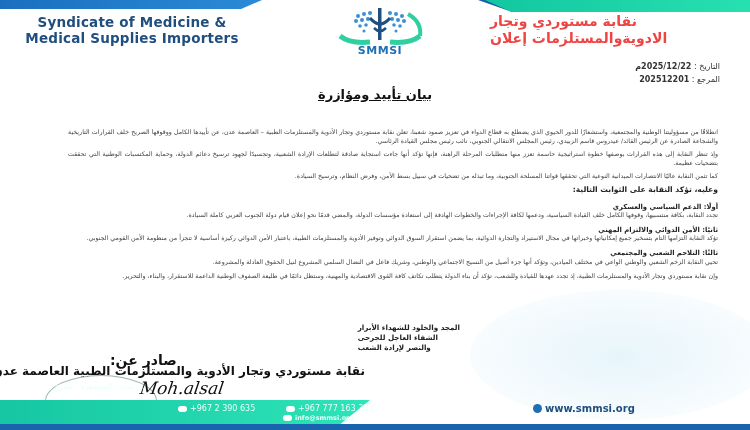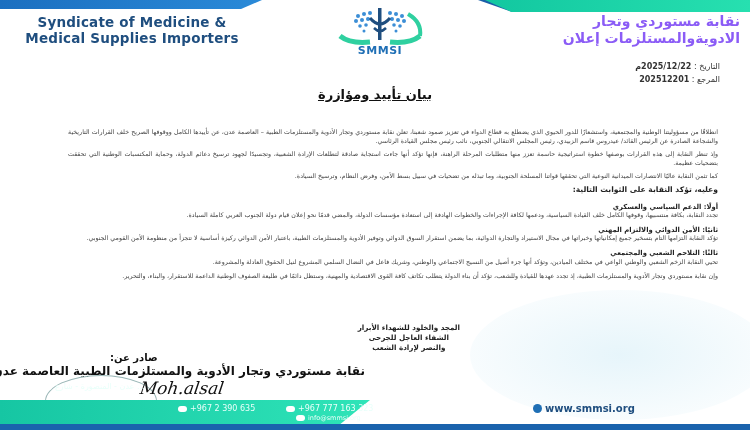--- a/index.html
+++ b/index.html
@@ -22,22 +22,22 @@
     position: absolute; right: 232px; top: 0; width: 40px; height: 12px;
     background: #1b5fa8; clip-path: polygon(0 0, 70% 0, 100% 100%, 85% 100%);
   }
   .en-name {
     position: absolute; left: 12px; top: 14px; width: 240px;
     font-family: "DejaVu Sans", sans-serif; font-weight: bold; font-size: 13.5px;
     line-height: 16px; color: #1f4e7f; text-align: center; letter-spacing: 0.2px;
   }
   .ar-name {
     position: absolute; right: 10px; top: 13px; width: 250px;
-    direction: rtl; text-align: right; font-weight: bold; font-size: 14px;
-    line-height: 17px; color: #8b5cf6;
+    direction: rtl; text-align: left; font-weight: bold; font-size: 14px;
+    line-height: 17px; color: #ef4444;
   }
   .logo {
     position: absolute; left: 330px; top: 4px; width: 100px; height: 60px;
   }
   .logo-text {
     position: absolute; left: 0; right: 0; top: 40px; text-align: center;
     font-weight: bold; font-size: 11px; color: #1f6fb5; letter-spacing: 0.5px;
   }
   .meta {
     position: absolute; right: 30px; direction: rtl; font-size: 8px; color: #333;
@@ -55,26 +55,26 @@
   }
   .body-text {
     position: absolute; left: 68px; right: 32px; top: 128px;
     direction: rtl; text-align: justify; font-size: 6.3px; line-height: 8.6px; color: #444;
   }
   .body-text p { margin: 0 0 5px 0; }
   .body-text .lead { font-weight: bold; font-size: 7.6px; color: #222; margin: 5px 0 8px 0; }
   .body-text .point-title { font-weight: bold; color: #222; font-size: 6.8px; display: block; }
   .body-text .point { margin: 0 0 6px 0; }
   .closing {
-    position: absolute; right: 290px; top: 323px; direction: rtl; text-align: center;
+    position: absolute; right: 290px; top: 323px; direction: rtl; text-align: left;
     font-weight: bold; font-size: 7.2px; line-height: 10px; color: #222;
   }
   .issued-label {
     position: absolute; left: 110px; top: 352px; direction: rtl;
-    font-weight: bold; font-size: 10px; color: #111;
+    font-weight: bold; font-size: 14px; color: #111;
   }
   .issued-org {
     position: absolute; left: 20px; top: 364px; width: 345px; direction: rtl;
     text-align: center; font-weight: bold; font-size: 12px; color: #111; white-space: nowrap;
   }
   .stamp {
     position: absolute; left: 45px; top: 375px; width: 110px; height: 50px;
     border: 1.5px solid #8aa; border-radius: 50%; opacity: 0.85;
   }
   .stamp-text { position: absolute; left: 0; right: 0; top: 28px; text-align: center;
@@ -207,20 +207,20 @@
   <div class="footer-bar"></div>
   <div class="footer-item" style="left:4px; top:382px;padding-left:39px;">
     <span class="ic"></span><span>عدن - المنصورة - شارع ...</span>
   </div>
   <div class="footer-item" style="left:178px; top:404px;">
     <span class="ic"></span><span>+967 2 390 635</span>
   </div>
   <div class="footer-item" style="left:286px; top:404px;">
     <span class="ic"></span><span>+967 777 163 323</span>
   </div>
-  <div class="footer-item" style="left:296px; top:414px; font-size:6.5px;">
+  <div class="footer-item" style="left:283px; top:414px; font-size:6.5px;font-weight:bold;">
     <span class="ic"></span><span>info@smmsi.org</span>
   </div>
   <div class="website">
     <span class="globe"></span><span>www.smmsi.org</span>
   </div>
   <div class="footer-bottom"></div>
 </div>
 
 </body></html>

